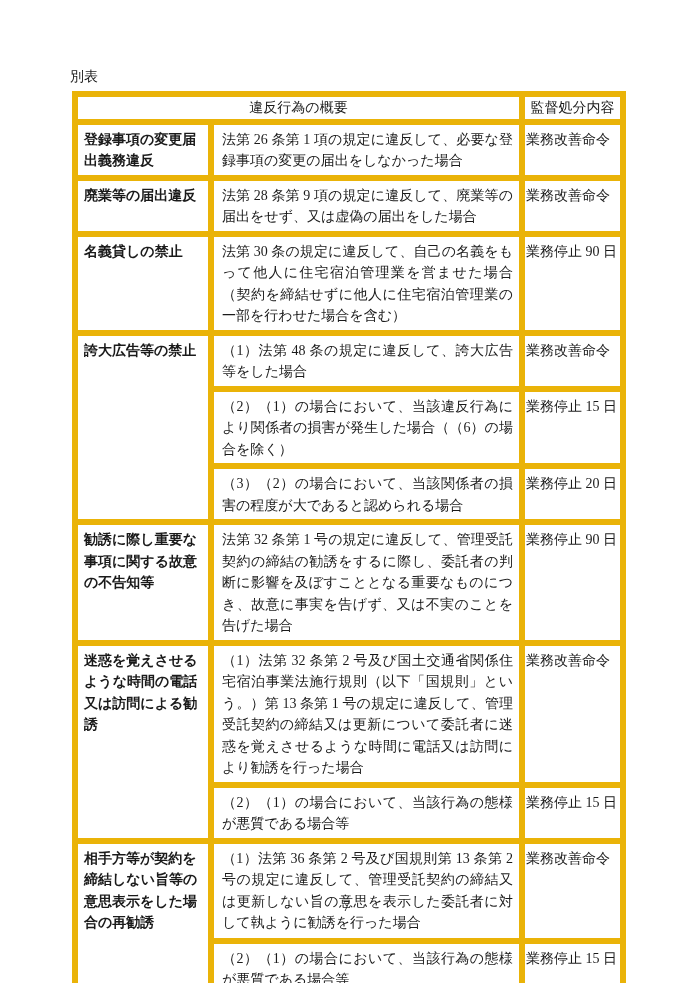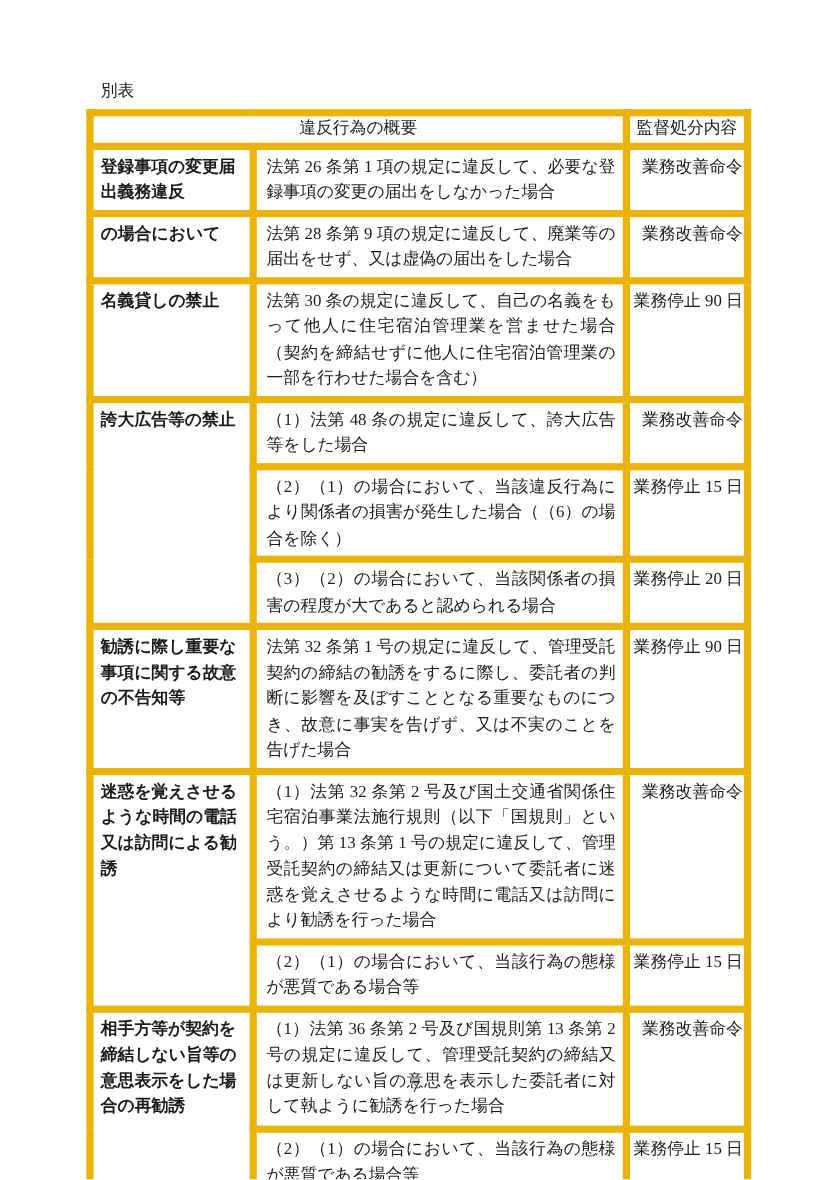--- a/index.html
+++ b/index.html
@@ -11,21 +11,21 @@
     position: relative;
     width: 693px;
     height: 983px;
     background: #ffffff;
     font-family: "Liberation Serif", "DejaVu Serif", serif;
     color: #1a1a1a;
     overflow: hidden;
   }
   .appendix-label {
     position: absolute;
-    left: 84px;
+    left: 70px;
     top: 68px;
     font-size: 14px;
     line-height: 17px;
     text-align: right;
   }
   table.violation-table {
     position: absolute;
     left: 72px;
     top: 91px;
     width: 548px;
@@ -46,21 +46,21 @@
   }
   td.cat {
     padding: 4px 2px 3px 6px;
     font-weight: bold;
   }
   td.desc {
     padding: 4px 6px 3px 8px;
     text-align: justify;
   }
   td.pun {
-    text-align: right;
+    text-align: left;
     padding: 4px 1px 3px 1px;
     white-space: nowrap;
   }
   .page-number {
     position: absolute;
     left: 0;
     right: 0;
     top: 899px;
     text-align: center;
     font-size: 14px;
@@ -86,21 +86,21 @@
       <td class="th">監督処分内容</td>
     </tr>
 
     <tr style="height:44px">
       <td class="cat">登録事項の変更届出義務違反</td>
       <td class="desc">法第 26 条第 1 項の規定に違反して、必要な登録事項の変更の届出をしなかった場合</td>
       <td class="pun">業務改善命令</td>
     </tr>
 
     <tr style="height:43px">
-      <td class="cat">の場合において</td>
+      <td class="cat">廃業等の届出違反</td>
       <td class="desc">法第 28 条第 9 項の規定に違反して、廃業等の届出をせず、又は虚偽の届出をした場合</td>
       <td class="pun">業務改善命令</td>
     </tr>
 
     <tr style="height:88px">
       <td class="cat">名義貸しの禁止</td>
       <td class="desc">法第 30 条の規定に違反して、自己の名義をもって他人に住宅宿泊管理業を営ませた場合（契約を締結せずに他人に住宅宿泊管理業の一部を行わせた場合を含む）</td>
       <td class="pun">業務停止 90 日</td>
     </tr>
 

